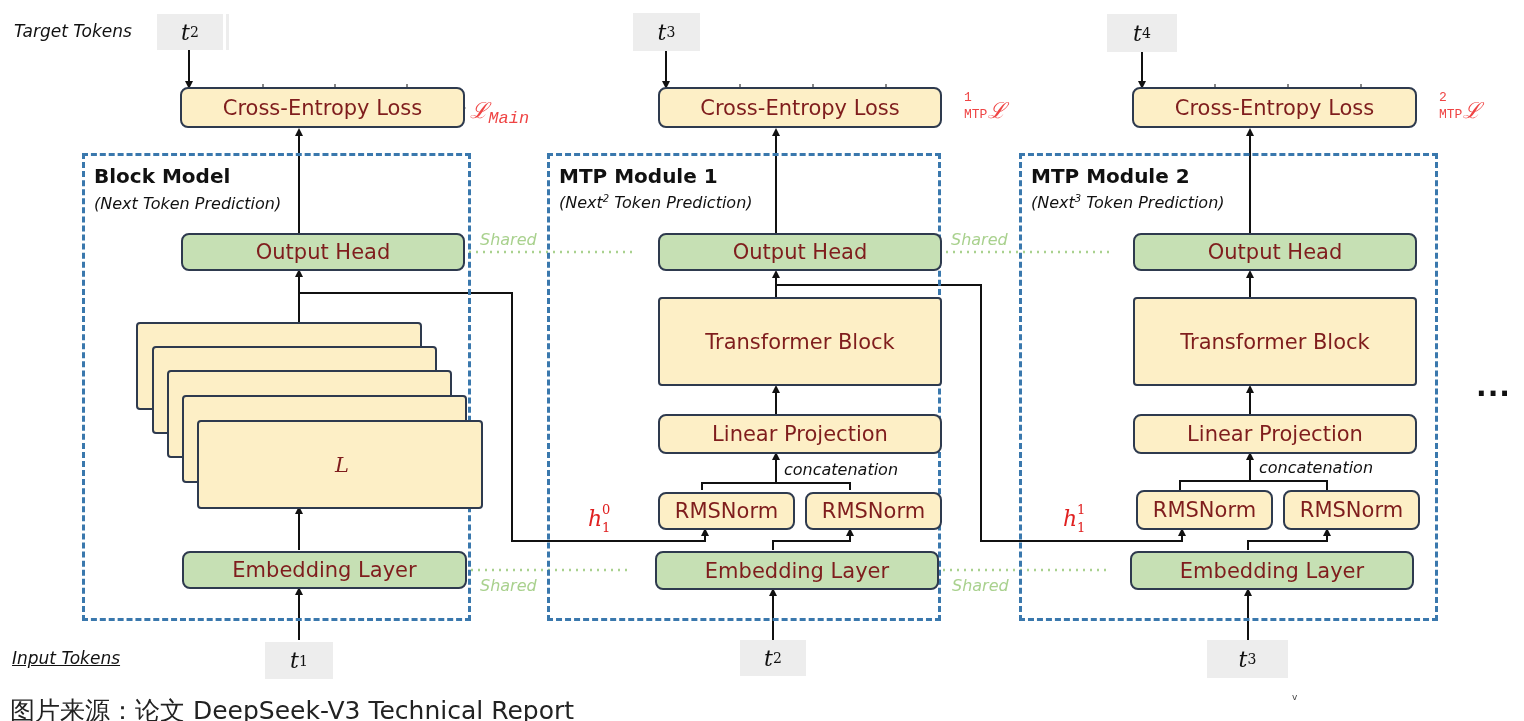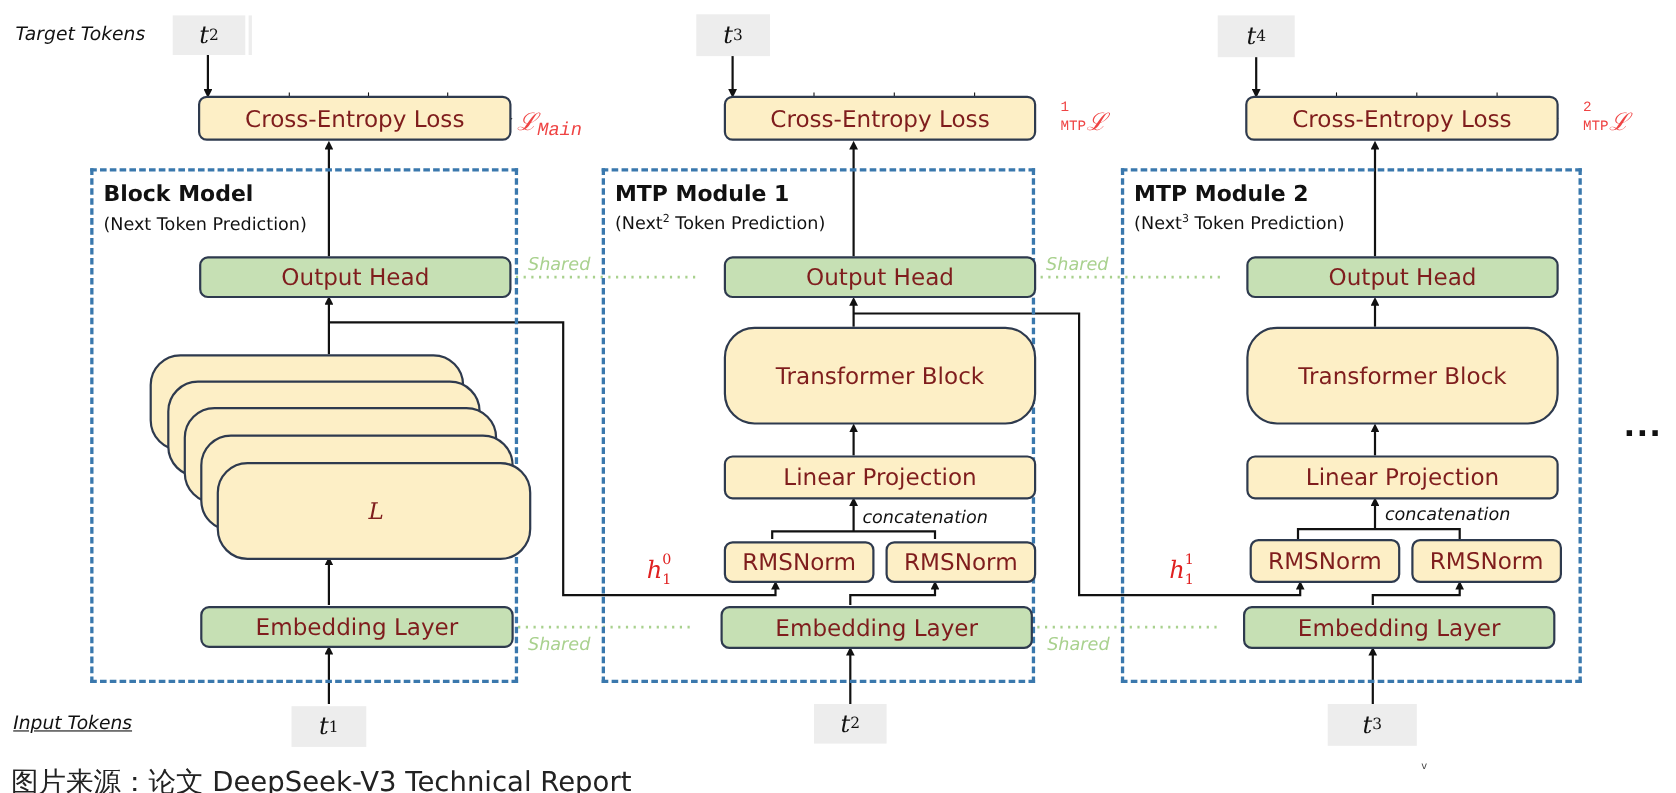--- a/index.html
+++ b/index.html
@@ -4,28 +4,28 @@
 <style>
   html, body { margin:0; padding:0; background:#ffffff; }
   body { width:1524px; height:721px; position:relative; overflow:hidden;
          font-family:"DejaVu Sans", sans-serif; color:#111; }
   .abs { position:absolute; }
   .box { position:absolute; box-sizing:border-box; border:2px solid #2e3a4e;
          border-radius:8px; display:flex; align-items:center; justify-content:center;
          font-size:21px; color:#7f1d1d; white-space:nowrap;margin-left:24px; }
   .yellow { background:#fdefc6; }
   .green  { background:#c6e0b4; }
-  .big { border-radius:28px; }
+  .big { border-radius:4px; }
   .token { position:absolute; background:#ededed; display:flex; align-items:center;
            justify-content:center; font-family:"DejaVu Serif", serif; font-style:italic;
            font-size:22px; color:#111; }
   .token sub { font-style:normal; font-size:14px; }
   .module { position:absolute; box-sizing:border-box; border:3px dashed #3a78ad; }
   .mod-title { position:absolute; font-weight:bold; font-size:20px; color:#111; white-space:nowrap; }
-  .mod-sub { position:absolute; font-size:16px; color:#111; white-space:nowrap; }
+  .mod-sub { position:absolute; font-style:italic; font-size:16px; color:#111; white-space:nowrap; }
   .shared { position:absolute; font-style:italic; font-size:16px; color:#a9d18e; }
   .loss { position:absolute; font-family:Liberation Mono, monospace; font-style:italic; font-size:22px; color:#ef4444; white-space:nowrap;text-align:right; }
   .loss .sup { position:absolute; font-style:normal; font-size:13px; }
   .loss .sub { position:absolute; font-style:normal; font-size:13px; }
   .hlabel { position:absolute; font-family:"DejaVu Serif", serif; font-style:italic; color:#e02020; font-size:22px; }
   .hlabel .sup, .hlabel .sub { position:absolute; font-style:normal; font-size:13px; }
   .side-label { position:absolute; font-style:italic; font-size:17px; color:#111; white-space:nowrap; }
   .concat { position:absolute; font-style:italic; font-size:16px; color:#111; }
   .caption { position:absolute; font-size:25px; color:#222; white-space:nowrap; }
   svg.wires { position:absolute; left:0; top:0; }

